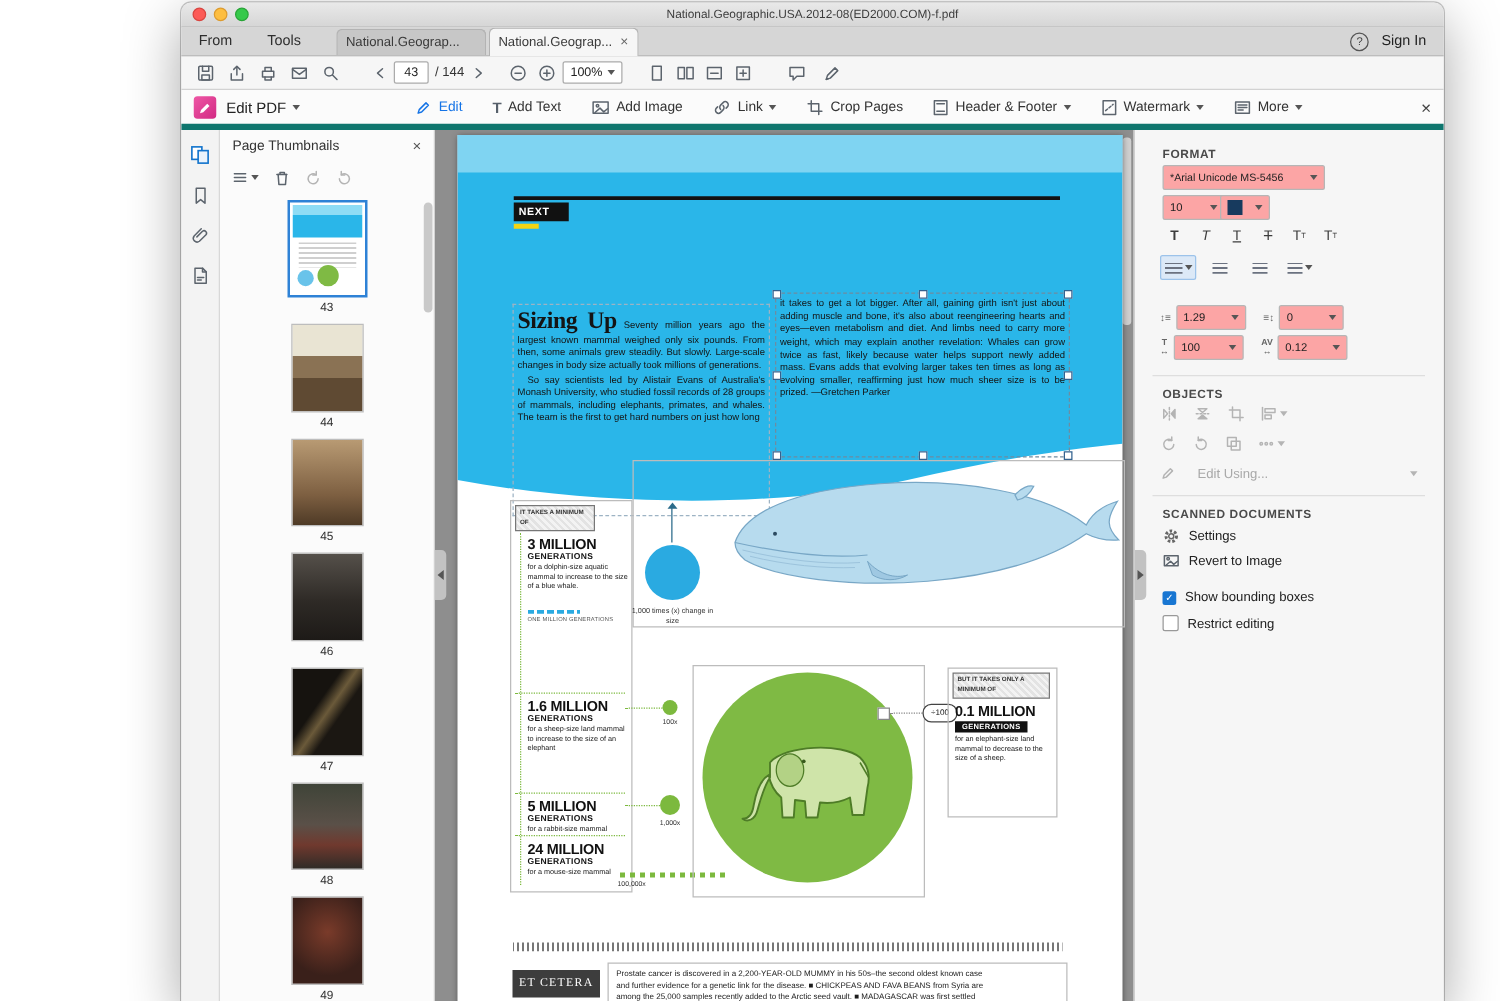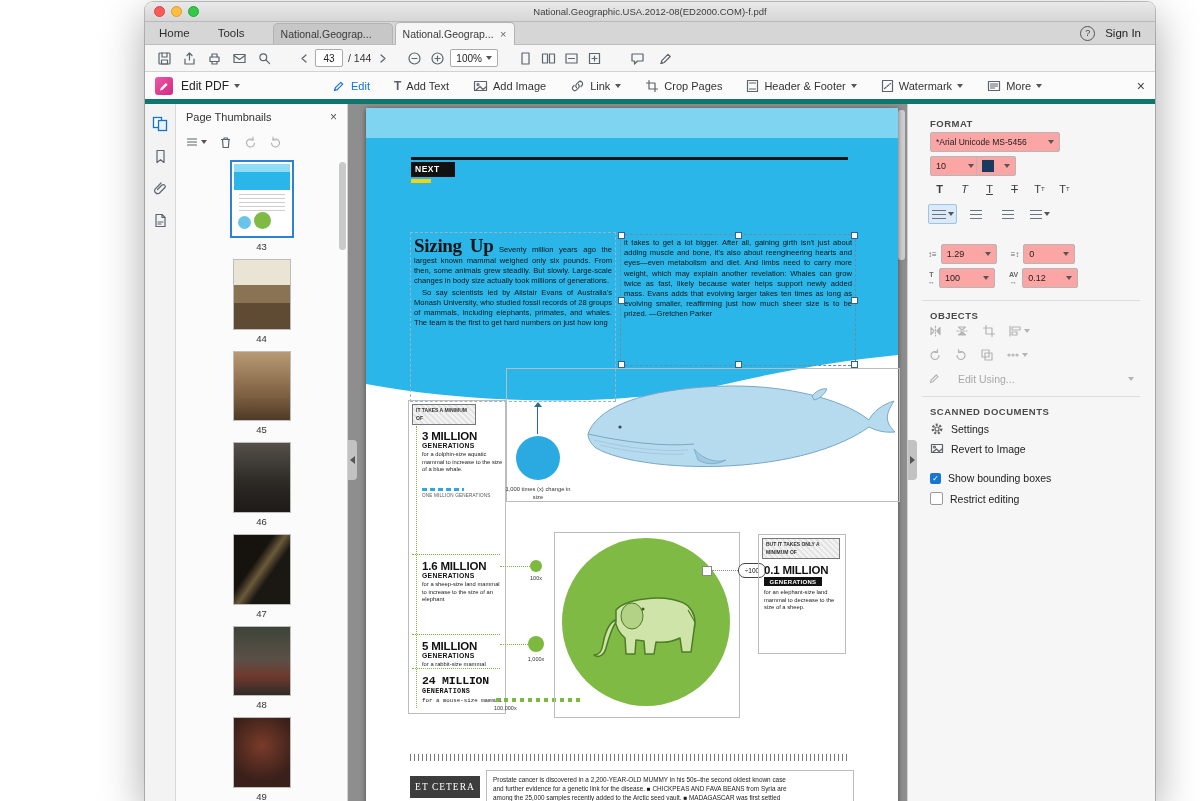--- a/index.html
+++ b/index.html
@@ -120,21 +120,21 @@
   <div class="titlebar">
     <div style="display:flex;margin-left:9px;">
       <span class="light" style="background:#fc5b57;border:1px solid #d94540;"></span>
       <span class="light" style="background:#fdbe41;border:1px solid #dd9b2e;"></span>
       <span class="light" style="background:#35c94a;border:1px solid #28a537;"></span>
     </div>
     <div class="title-text">National.Geographic.USA.2012-08(ED2000.COM)-f.pdf</div>
   </div>
 
   <div class="tabbar">
-    <div class="apptab">Home</div>
+    <div class="apptab">From</div>
     <div class="apptab" style="margin-right:14px;">Tools</div>
     <div class="doctab">
       <span class="lbl">National.Geograp...</span>
     </div>
     <div class="doctab active">
       <span class="lbl">National.Geograp...</span>
       <span class="tabclose">×</span>
     </div>
     <div class="tb-right">
       <span class="helpcirc">?</span>
@@ -418,21 +418,21 @@
 
         <svg class="abs" style="left:0;top:0;" width="532" height="310">
           <path d="M0,0 H532 V247 C480,252 420,262 360,276 C260,298 120,298 0,276 Z" fill="#2ab6e9"></path>
           <rect x="0" y="0" width="532" height="30" fill="#7fd4f2"></rect>
         </svg>
 
         <div class="abs" style="left:45px;top:49px;width:437px;height:3px;background:#121212;"></div>
         <div class="abs" style="left:45px;top:54px;width:40px;height:15px;background:#111;color:#fff;font-size:8.5px;font-weight:bold;letter-spacing:.5px;line-height:15px;padding-left:4px;">NEXT</div>
         <div class="abs" style="left:45px;top:71px;width:20px;height:4px;background:#f3d411;"></div>
 
-        <div class="abs coltext" style="left:44px;top:124px;width:198px;height:162px;border:1px dashed #9db3c4;padding:3px;">
+        <div class="abs coltext" style="left:44px;top:135px;width:198px;height:162px;border:1px dashed #9db3c4;padding:3px;">
           <span class="headline">Sizing Up</span>
           <span>Seventy million years ago the largest known mammal weighed only six pounds. From then, some animals grew steadily. But slowly. Large-scale changes in body size actually took millions of generations.</span>
           <div style="text-indent:8px;margin-top:1px;">So say scientists led by Alistair Evans of Australia's Monash University, who studied fossil records of 28 groups of mammals, including elephants, primates, and whales. The team is the first to get hard numbers on just how long</div>
         </div>
 
         <div class="abs coltext" style="left:254px;top:126px;width:228px;height:124px;border:1px dashed #6f8ba0;padding:3px;">
           <span>it takes to get a lot bigger. After all, gaining girth isn't just about adding muscle and bone, it's also about reengineering hearts and eyes—even metabolism and diet. And limbs need to carry more weight, which may explain another revelation: Whales can grow twice as fast, likely because water helps support newly added mass. Evans adds that evolving larger takes ten times as long as evolving smaller, reaffirming just how much sheer size is to be prized. —Gretchen Parker</span>
           <span class="hd" style="left:-3px;top:-3px;"></span><span class="hd" style="left:50%;top:-3px;margin-left:-3px;"></span><span class="hd" style="right:-3px;top:-3px;"></span>
           <span class="hd" style="left:-3px;top:50%;margin-top:-3px;"></span><span class="hd" style="right:-3px;top:50%;margin-top:-3px;"></span>
           <span class="hd" style="left:-3px;bottom:-3px;"></span><span class="hd" style="left:50%;bottom:-3px;margin-left:-3px;"></span><span class="hd" style="right:-3px;bottom:-3px;"></span>
@@ -476,21 +476,21 @@
         </div>
 
         <div class="abs" style="left:46px;top:526px;width:88px;border-top:1px dotted #7cb93e;"></div>
         <div class="abs" style="left:56px;top:532px;">
           <div class="statval">5 MILLION</div>
           <div class="statunit">GENERATIONS</div>
           <div class="statcap">for a rabbit-size mammal</div>
         </div>
 
         <div class="abs" style="left:46px;top:560px;width:88px;border-top:1px dotted #7cb93e;"></div>
-        <div class="abs" style="left:56px;top:566px;font-family:Liberation Mono, monospace;">
+        <div class="abs" style="left:56px;top:566px;">
           <div class="statval">24 MILLION</div>
           <div class="statunit">GENERATIONS</div>
           <div class="statcap">for a mouse-size mammal</div>
         </div>
 
         <div class="abs" style="left:134px;top:458px;width:30px;border-top:1px dotted #7cb93e;"></div>
         <div class="abs" style="left:164px;top:452px;width:12px;height:12px;border-radius:50%;background:#7cb93e;"></div>
         <div class="abs" style="left:155px;top:467px;width:30px;text-align:center;font-size:5.5px;color:#333;">100x</div>
 
         <div class="abs" style="left:134px;top:536px;width:28px;border-top:1px dotted #7cb93e;"></div>

